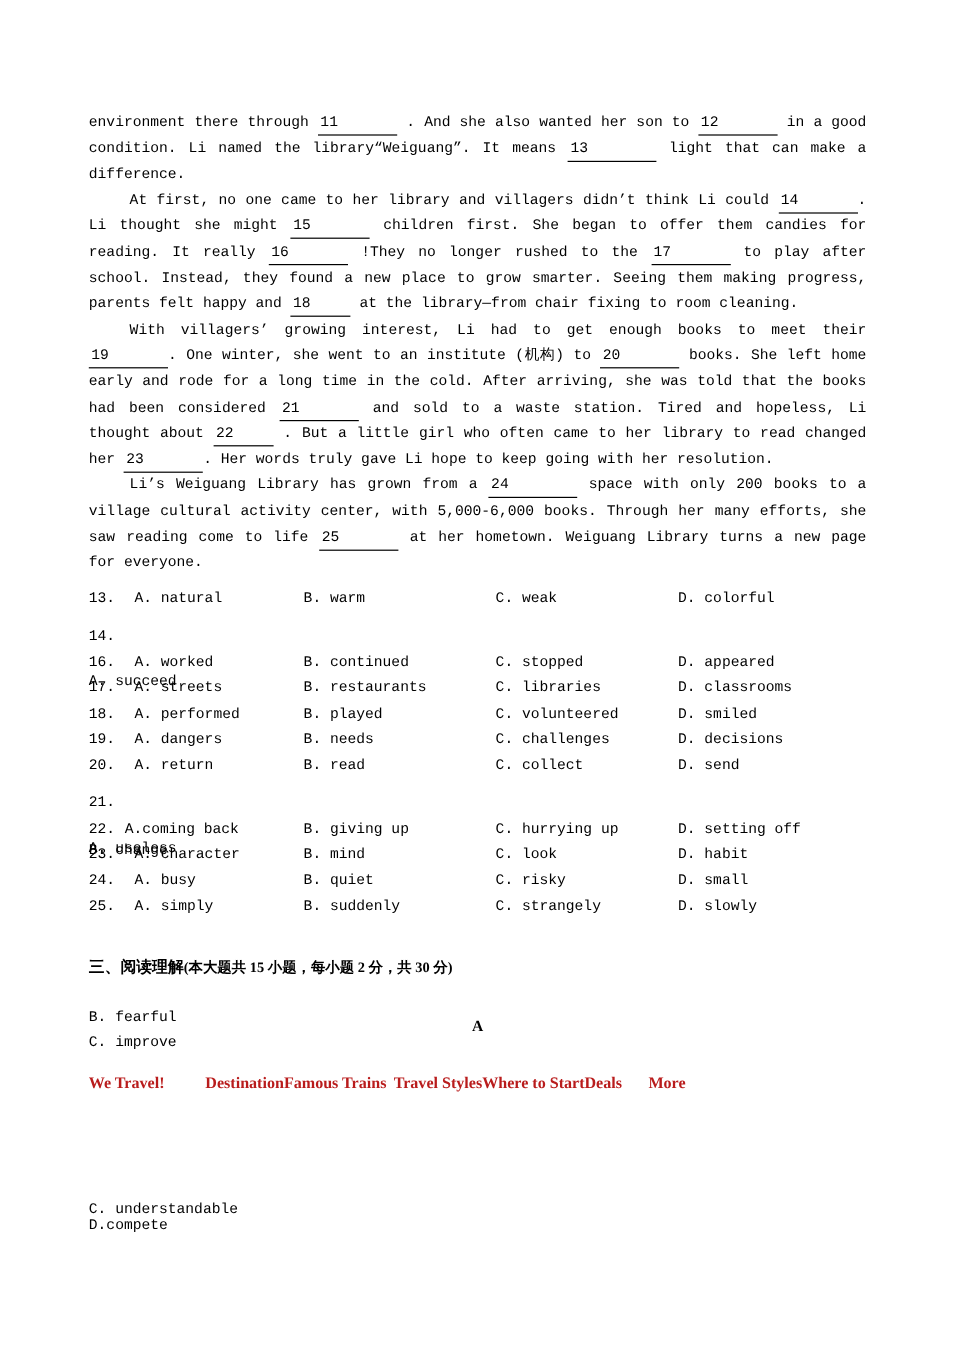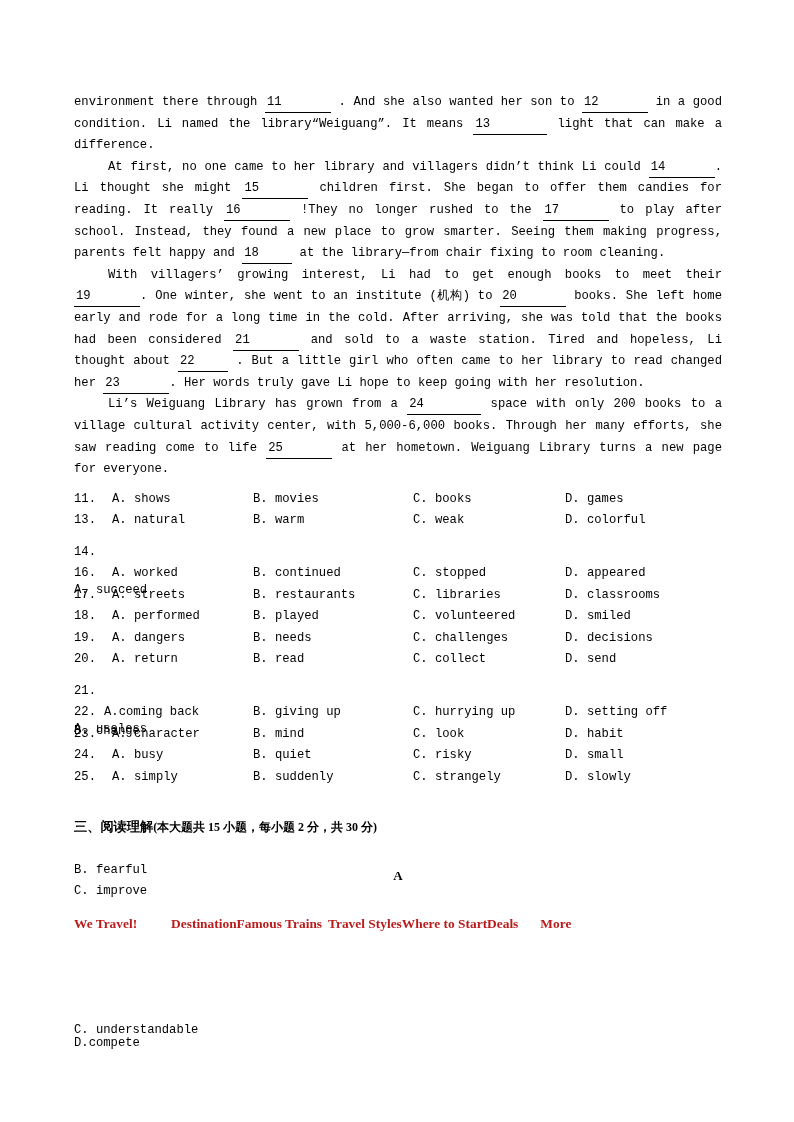--- a/index.html
+++ b/index.html
@@ -148,27 +148,20 @@
       <p><span class="indent"></span><span>At first, no one came to her library and villagers didn’t think Li could</span> <span class="blank w1">14</span><span>. Li thought she might</span> <span class="blank w1">15</span> <span>children first. She began to offer them candies for reading. It really</span> <span class="blank w1">16</span> <span>!They no longer rushed to the</span> <span class="blank w1">17</span> <span>to play after school. Instead, they found a new place to grow smarter. Seeing them making progress, parents felt happy and</span> <span class="blank lead">18</span> <span>at the library—from chair fixing to room cleaning.</span></p>
 
       <p><span class="indent"></span><span>With villagers’ growing interest, Li had to get enough books to meet their</span> <span class="blank w1">19</span><span>. One winter, she went to an institute (机构) to</span> <span class="blank w1">20</span> <span>books. She left home early and rode for a long time in the cold. After arriving, she was told that the books had been considered</span> <span class="blank w1">21</span> <span>and sold to a waste station. Tired and hopeless, Li thought about</span> <span class="blank lead">22</span> <span>. But a little girl who often came to her library to read changed her</span> <span class="blank w1">23</span><span>. Her words truly gave Li hope to keep going with her resolution.</span></p>
 
       <p><span class="indent"></span><span>Li’s Weiguang Library has grown from a</span> <span class="blank w2">24</span> <span>space with only 200 books to a village cultural activity center, with 5,000-6,000 books. Through her many efforts, she saw reading come to life</span> <span class="blank w1">25</span> <span>at her hometown. Weiguang Library turns a new page for everyone.</span></p>
 
     </div>
 
     <div class="options">
 
-      <div class="opt-row">
-        <span class="opt-num">11.</span>
-        <span class="opt-cell c-a">A. shows</span>
-        <span class="opt-cell c-b">B. movies</span>
-        <span class="opt-cell c-c">C. books</span>
-        <span class="opt-cell c-d">D. games</span>
-      </div>
 
 
       <div class="opt-row">
         <span class="opt-num">13.</span>
         <span class="opt-cell c-a">A. natural</span>
         <span class="opt-cell c-b">B. warm</span>
         <span class="opt-cell c-c">C. weak</span>
         <span class="opt-cell c-d">D. colorful</span>
       </div>
 

